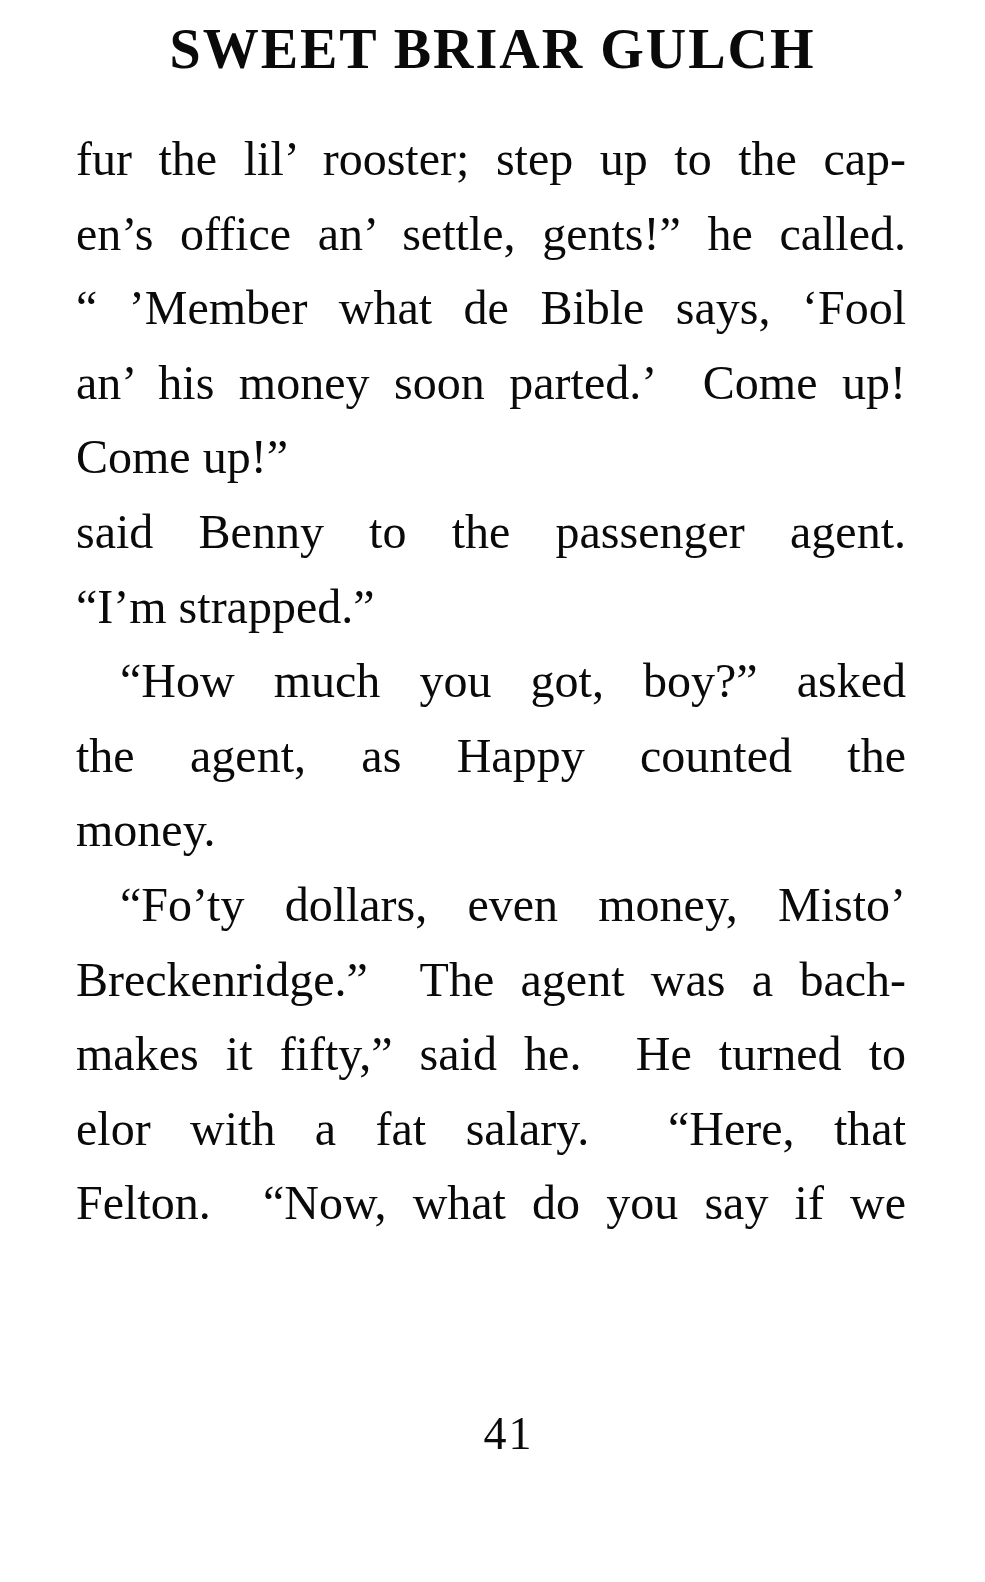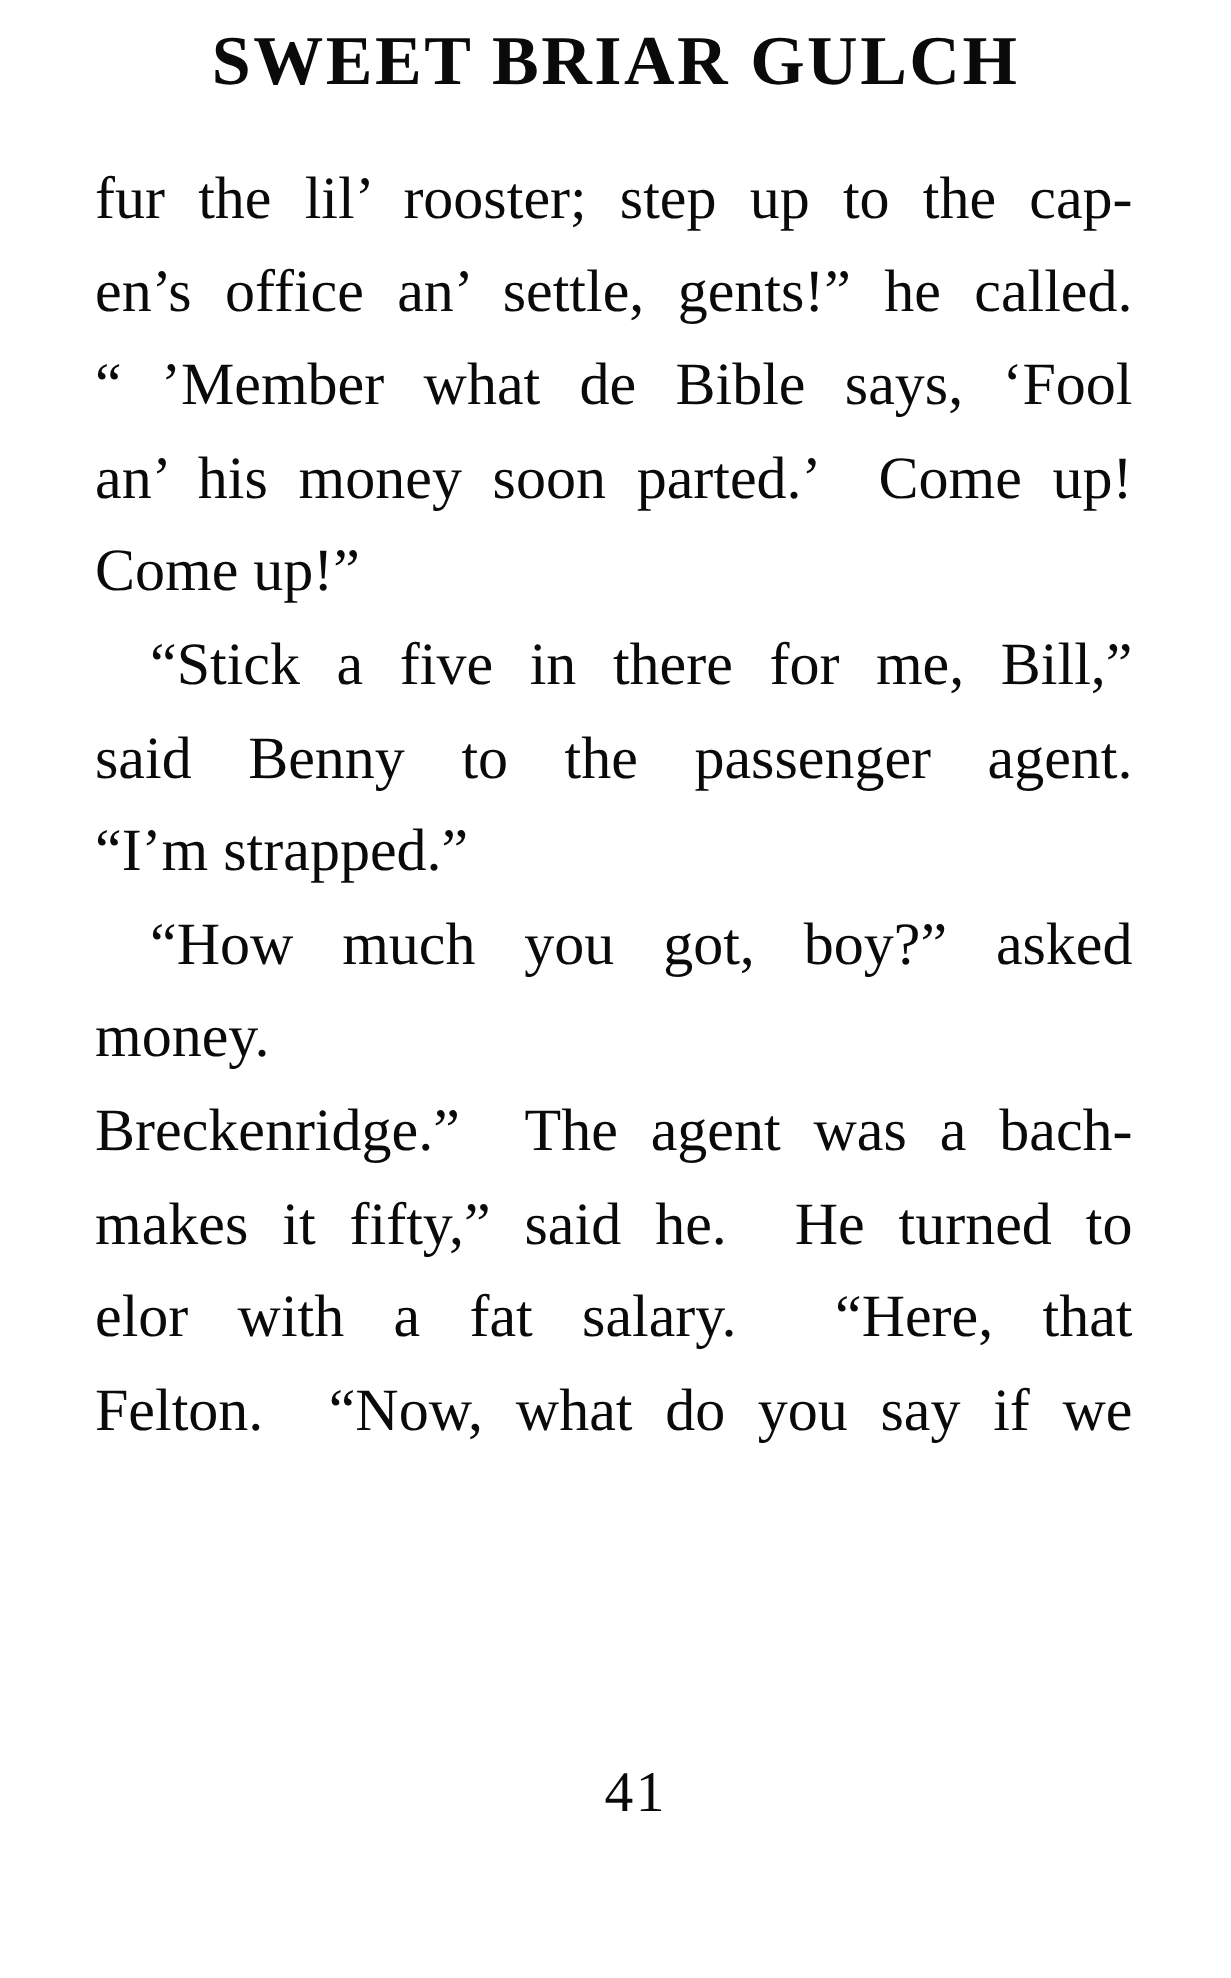--- a/index.html
+++ b/index.html
@@ -67,25 +67,26 @@
 
 <div class="page">
   <h1 class="header">SWEET BRIAR GULCH</h1>
 
   <div class="body-text">
       <div class="line">fur the lil’ rooster; step up to the cap-</div>
       <div class="line">en’s office an’ settle, gents!” he called.</div>
       <div class="line">“ ’Member what de Bible says, ‘Fool</div>
       <div class="line">an’ his money soon parted.’  Come up!</div>
       <div class="line last">Come up!”</div>
-      <div class="line indent">“Stick a five in there for me, Bill,”</div>
       <div class="line">said Benny to the passenger agent.</div>
       <div class="line last">“I’m strapped.”</div>
       <div class="line indent">“How much you got, boy?” asked</div>
+      <div class="line">the agent, as Happy counted the</div>
       <div class="line last">money.</div>
+      <div class="line indent">“Fo’ty dollars, even money, Misto’</div>
       <div class="line">Breckenridge.”  The agent was a bach-</div>
       <div class="line">makes it fifty,” said he.  He turned to</div>
       <div class="line">elor with a fat salary.  “Here, that</div>
       <div class="line">Felton.  “Now, what do you say if we</div>
     </div>
 
   <div class="page-number">41</div>
 </div>
 
 </body></html>

